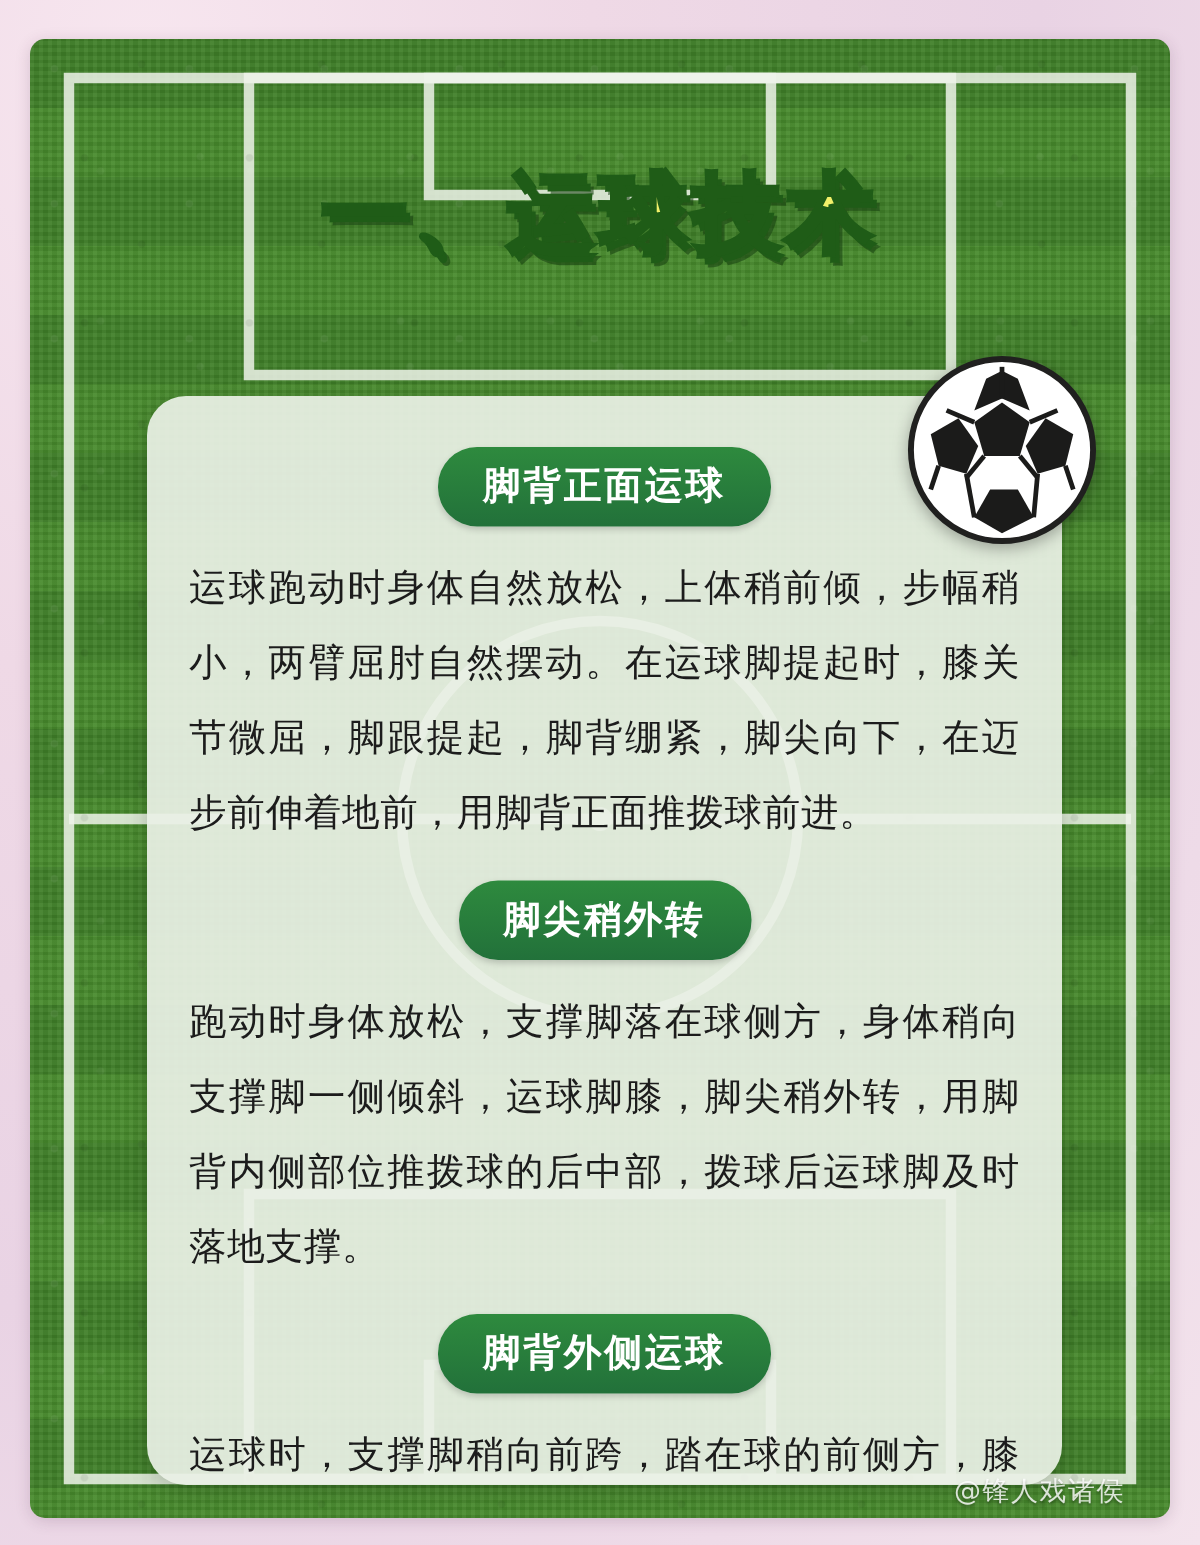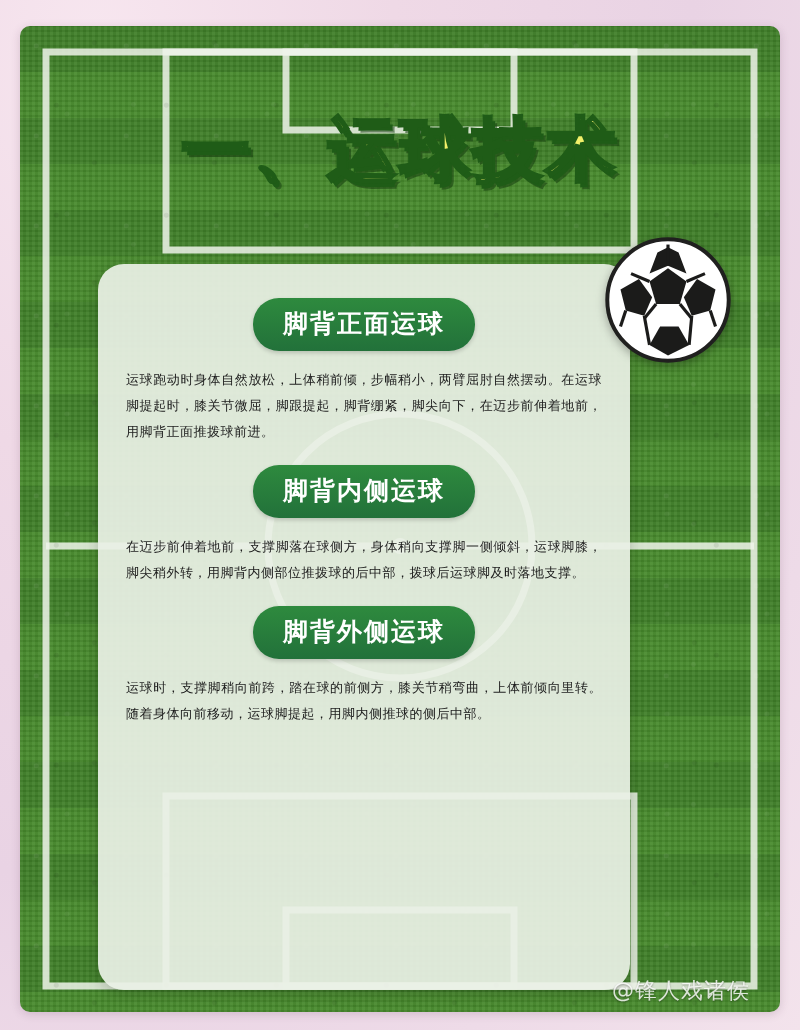--- a/index.html
+++ b/index.html
@@ -76,36 +76,36 @@
     top: 78px;
     left: 0;
     width: 100%;
     text-align: center;
     z-index: 5;
     pointer-events: none;
   }
   .heading .title {
     display: inline-block;
     font-family: "DejaVu Sans", "Liberation Sans", sans-serif;
-    font-size: 69px;
+    font-size: 58px;
     font-weight: bold;
     letter-spacing: 4px;
     color: #f2f06a;
     -webkit-text-stroke: 3px #1f5c17;
     text-shadow:
       4px 5px 0 #1f5c17,
       6px 7px 0 rgba(20,60,15,0.55);
   }
 
   
   .panel {
     position: absolute;
     left: 78px;
     top: 238px;
-    width: 532px;
+    width: 610px;
     bottom: 22px;
     background: rgba(233,240,229,0.93);
     border-radius: 26px;
     box-shadow: 0 4px 14px rgba(0,0,0,0.18);
     padding: 34px 28px 20px 28px;
     box-sizing: border-box;
     z-index: 3;
     overflow: hidden;
   }
 
@@ -117,21 +117,21 @@
     font-size: 25px;
     font-weight: bold;
     letter-spacing: 2px;
     padding: 9px 30px 11px 30px;
     border-radius: 26px;
     width: fit-content;
     box-shadow: 0 2px 4px rgba(0,0,0,0.18);
     font-family: "DejaVu Sans", "Liberation Sans", sans-serif;
   }
   .sec-body {
-    font-size: 13px;
+    font-size: 25px;
     line-height: 2.0;
     color: #1c1c1c;
     text-align: justify;
     margin: 0 0 20px 0;
     letter-spacing: .5px;
     font-family: "DejaVu Sans", "Liberation Sans", sans-serif;
   }
   .section:last-child .sec-body { margin-bottom: 0; }
 
   
@@ -145,21 +145,21 @@
     filter: drop-shadow(0 3px 5px rgba(0,0,0,0.3));
   }
   .ball svg { display:block; width:100%; height:100%; }
 
   
   .watermark {
     position: absolute;
     right: 30px;
     bottom: 6px;
     color: rgba(255,255,255,0.82);
-    font-size: 22px;
+    font-size: 18px;
     letter-spacing: 1px;
     z-index: 8;
     text-shadow: 0 1px 2px rgba(0,0,0,0.35);
     font-family: "DejaVu Sans", "Liberation Sans", sans-serif;
   }
 </style>
 </head>
 <body>
 
 <div class="poster">
@@ -216,22 +216,22 @@
     </div>
 
     <div class="panel">
 
       <div class="section">
         <div class="sec-head">脚背正面运球</div>
         <p class="sec-body">运球跑动时身体自然放松，上体稍前倾，步幅稍小，两臂屈肘自然摆动。在运球脚提起时，膝关节微屈，脚跟提起，脚背绷紧，脚尖向下，在迈步前伸着地前，用脚背正面推拨球前进。</p>
       </div>
 
       <div class="section">
-        <div class="sec-head">脚背内侧运球</div>
-        <p class="sec-body">在迈步前伸着地前，支撑脚落在球侧方，身体稍向支撑脚一侧倾斜，运球脚膝，脚尖稍外转，用脚背内侧部位推拨球的后中部，拨球后运球脚及时落地支撑。</p>
+        <div class="sec-head">脚尖稍外转</div>
+        <p class="sec-body">跑动时身体放松，支撑脚落在球侧方，身体稍向支撑脚一侧倾斜，运球脚膝，脚尖稍外转，用脚背内侧部位推拨球的后中部，拨球后运球脚及时落地支撑。</p>
       </div>
 
 
       <div class="section">
         <div class="sec-head">脚背外侧运球</div>
         <p class="sec-body">运球时，支撑脚稍向前跨，踏在球的前侧方，膝关节稍弯曲，上体前倾向里转。随着身体向前移动，运球脚提起，用脚内侧推球的侧后中部。</p>
       </div>
 
     </div>
 

